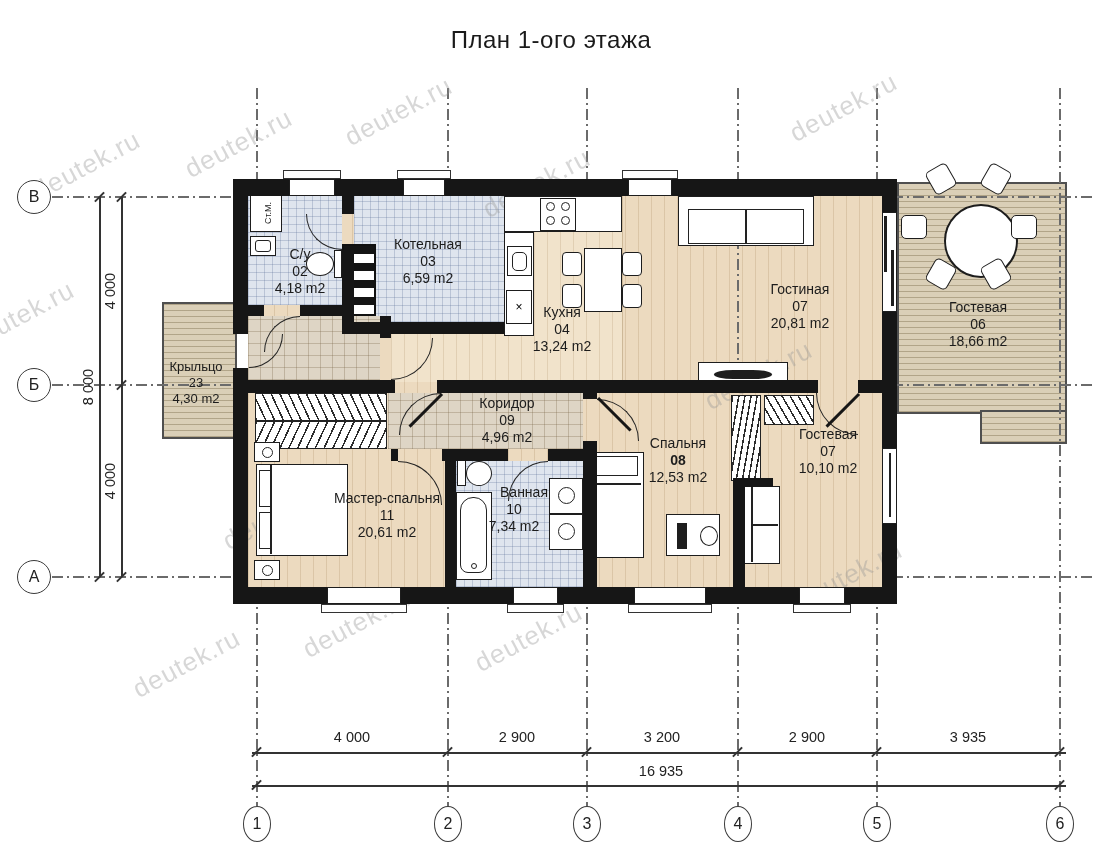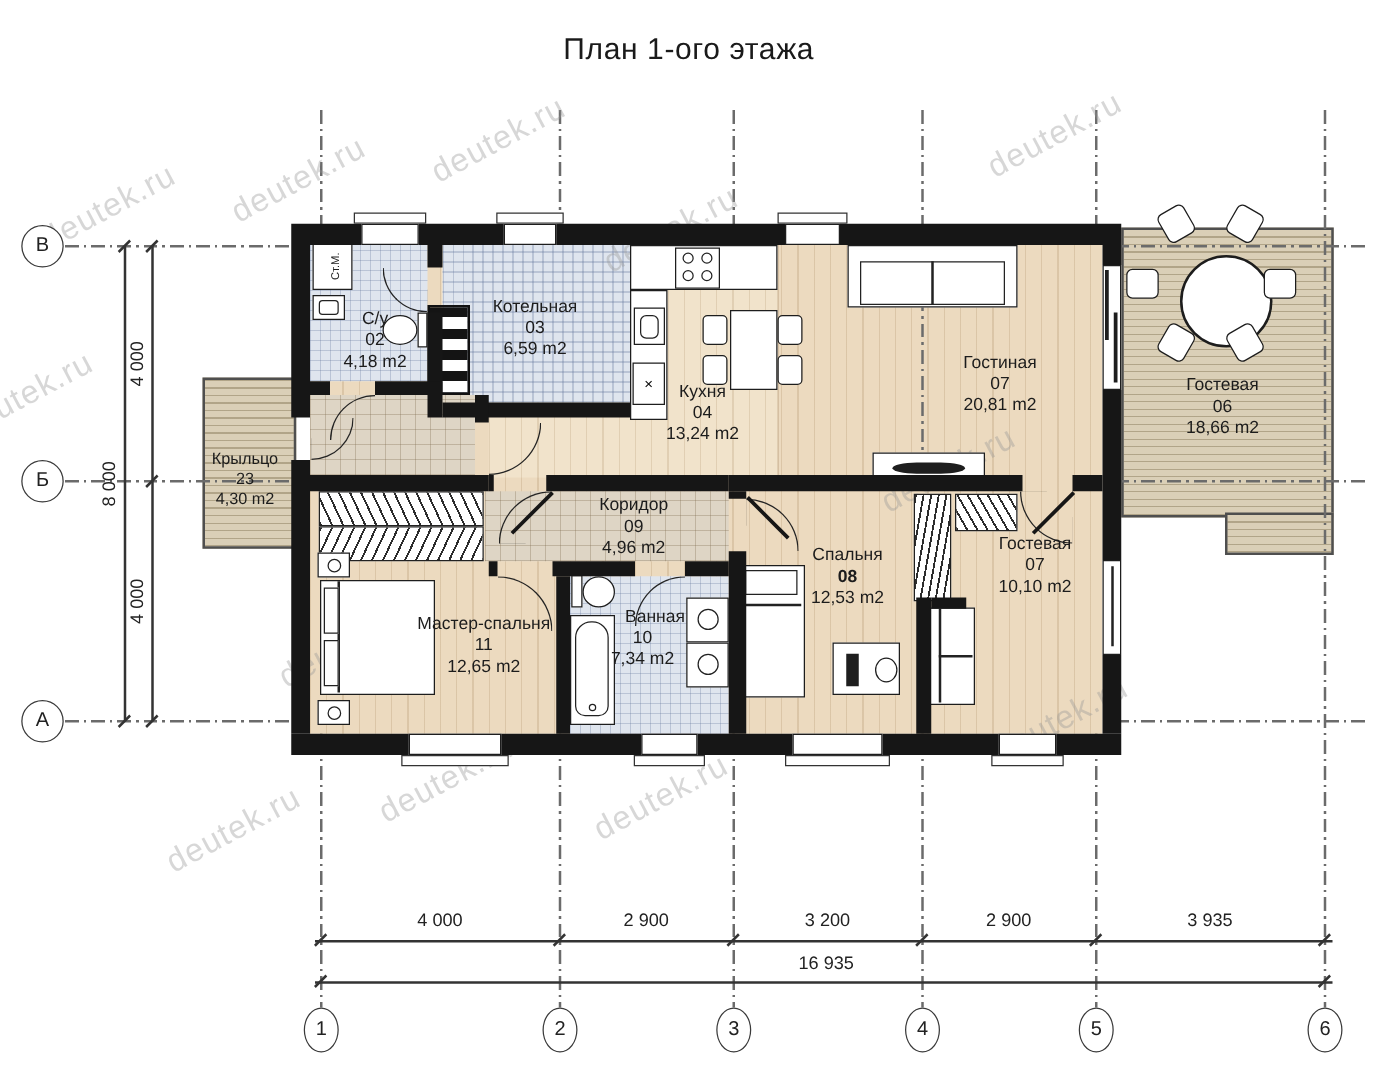--- a/index.html
+++ b/index.html
@@ -285,21 +285,21 @@
       <span style="display:block;">4,96 m2</span>
   </div>
   <div class="room-label" style="left:514px;top:510px;">
     <span style="display:block;margin-left:20px;">Ванная</span>
       <span style="display:block;">10</span>
       <span style="display:block;">7,34 m2</span>
   </div>
   <div class="room-label" style="left:387px;top:516px;">
     <span style="display:block;">Мастер-спальня</span>
       <span style="display:block;">11</span>
-      <span style="display:block;">12,65 m2</span>
+      <span style="display:block;">20,61 m2</span>
   </div>
   <div class="room-label" style="left:196px;top:383px;font-size:13px;">
     <span style="display:block;">Крыльцо</span>
       <span style="display:block;">23</span>
       <span style="display:block;">4,30 m2</span>
   </div>
 
   <div class="dimline" style="left:252px;top:752px;width:814px;height:1.5px;"></div>
   <div class="tick" style="left:250px;top:751px;"></div>
     <div class="tick" style="left:441px;top:751px;"></div>

